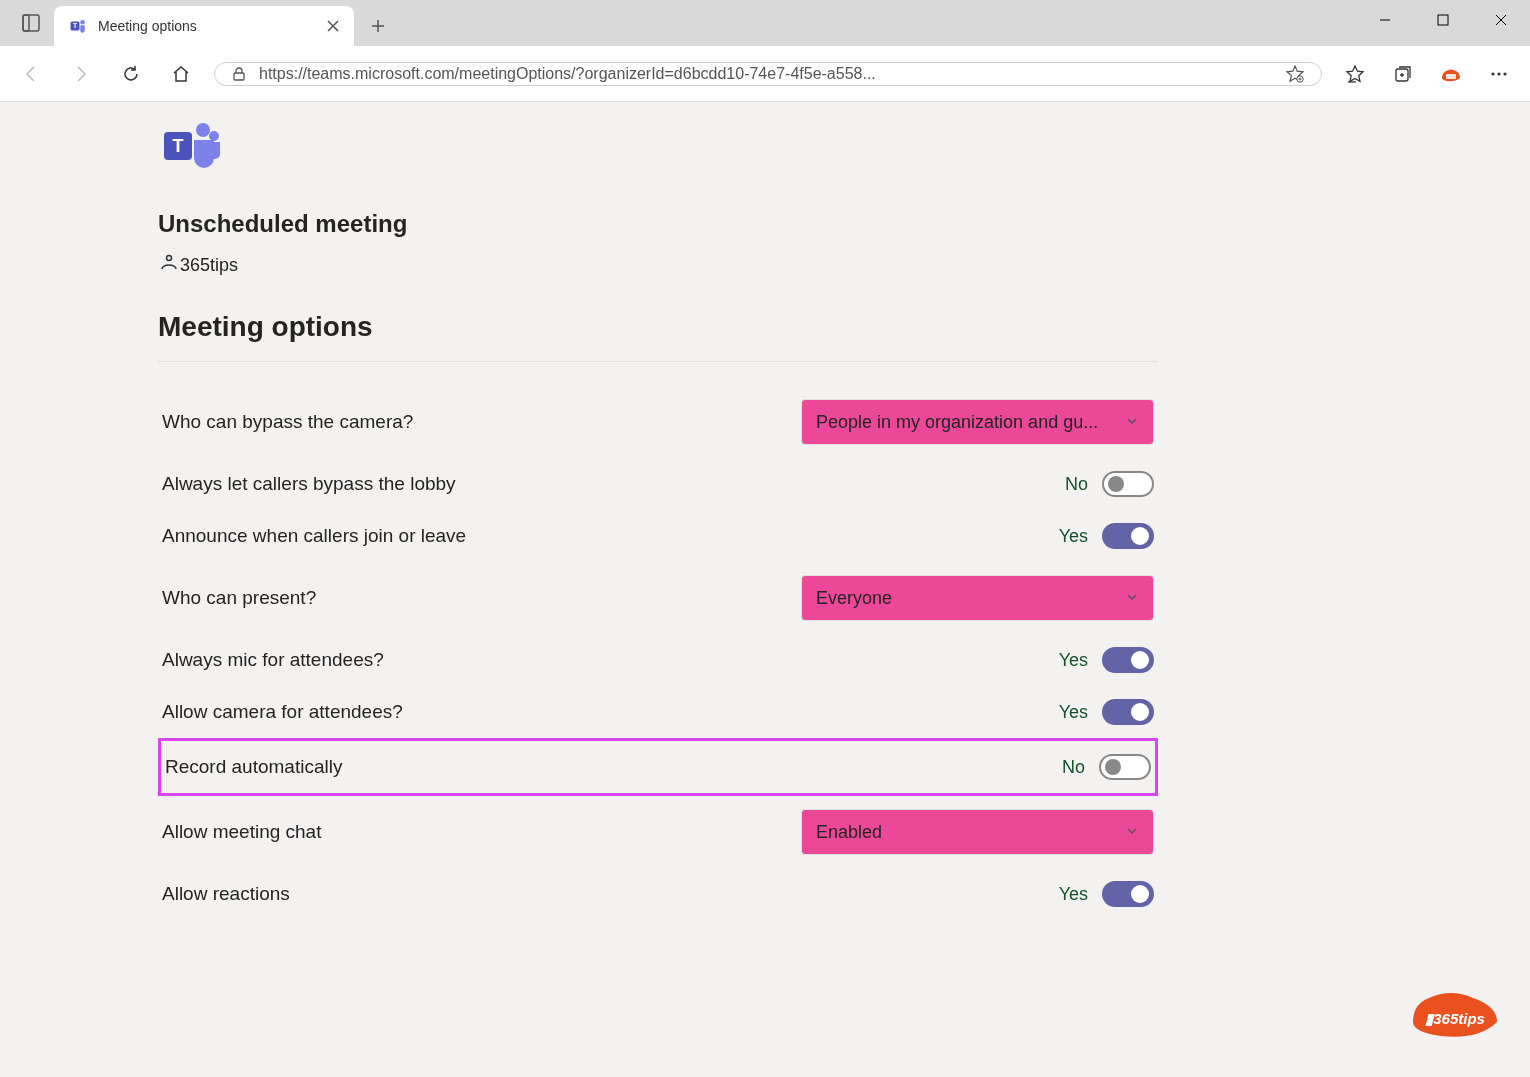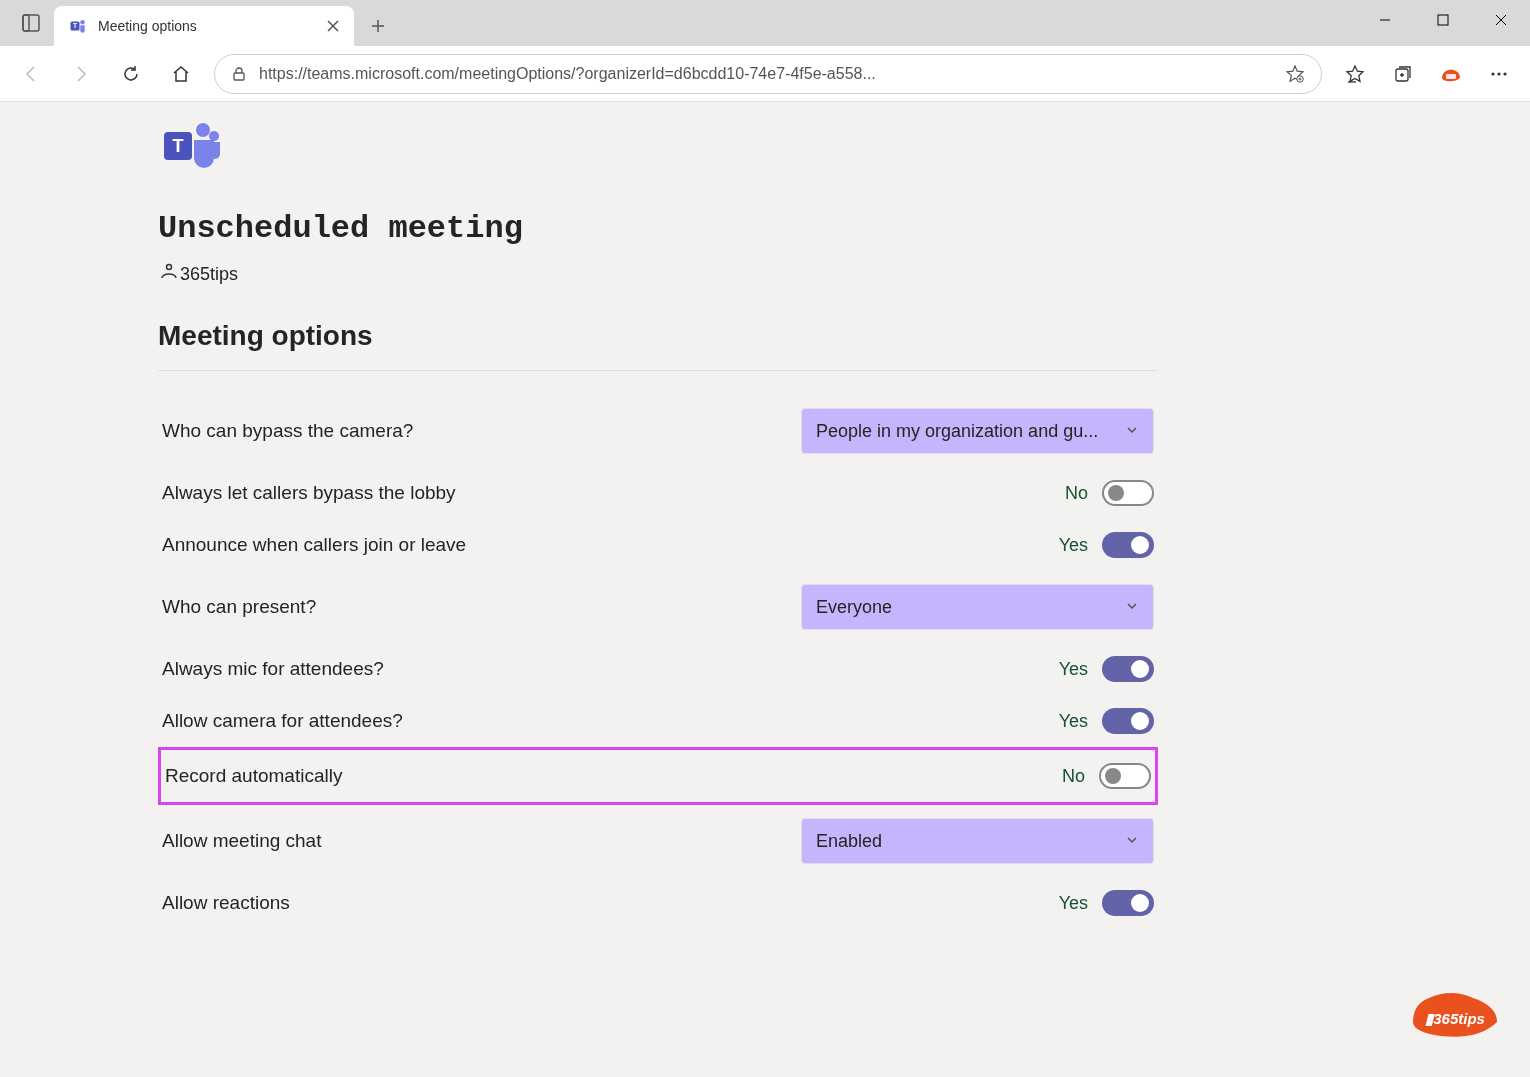--- a/index.html
+++ b/index.html
@@ -13,46 +13,46 @@
     .tab-icon { width: 20px; height: 20px; display: flex; align-items: center; justify-content: center; }
     .tab-title { font-size: 14px; color: #333; flex: 1; }
     .tab-close { width: 18px; height: 18px; display: flex; align-items: center; justify-content: center; }
     .newtab { width: 36px; height: 36px; display: flex; align-items: center; justify-content: center; margin-left: 6px; margin-top: 6px; }
     .win-controls { position: absolute; right: 0; top: 0; display: flex; }
     .win-btn { width: 58px; height: 40px; display: flex; align-items: center; justify-content: center; }
 
     
     .navbar { height: 56px; background: #fff; display: flex; align-items: center; padding: 0 8px; gap: 4px; border-bottom: 1px solid #e1dfdd; }
     .nav-btn { width: 46px; height: 46px; display: flex; align-items: center; justify-content: center; border-radius: 4px; }
-    .addr { flex: 1; display: flex; align-items: center; background: #fff; height: 40px; border: 1px solid #cfcfcf; border-radius: 20px; padding: 4px 12px; margin: 0 6px; }
+    .addr { flex: 1; display: flex; align-items: center; background: #fff; height: 24px; border: 1px solid #cfcfcf; border-radius: 20px; padding: 4px 12px; margin: 0 6px; }
     .addr-lock { width: 24px; height: 24px; display: flex; align-items: center; justify-content: center; margin-right: 8px; }
     .addr-text { font-size: 16px; color: #555; flex: 1; overflow: hidden; text-overflow: ellipsis; white-space: nowrap; }
     .addr-star { width: 28px; height: 28px; display: flex; align-items: center; justify-content: center; }
     .nav-right { display: flex; align-items: center; gap: 2px; }
 
     
     .viewport { position: absolute; top: 102px; left: 3px; right: 3px; bottom: 3px; background: #f3f2f1; overflow: hidden; }
     .scroll { width: 100%; height: 100%; overflow-y: scroll; }
     .scroll::-webkit-scrollbar { width: 16px; }
     .scroll::-webkit-scrollbar-thumb { background: #c1c1c1; border-radius: 8px; border: 3px solid #f3f2f1; }
     .scroll::-webkit-scrollbar-track { background: #f3f2f1; }
 
     .page { max-width: 1000px; margin: 0 0 0 155px; padding-top: 14px; }
     .logo-row { margin-bottom: 34px; }
     .teams-logo { width: 64px; height: 60px; display: flex; align-items: center; justify-content: center; }
-    h1.page-title { font-size: 32px; font-weight: 700; color: #252423; margin-bottom: 14px; font-family: Liberation Mono, monospace; }
+    h1.page-title { font-size: 24px; font-weight: 700; color: #252423; margin-bottom: 14px; }
     .organizer-row { display: flex; align-items: center; margin-bottom: 32px; color: #252423; font-size: 18px; }
     h2.section-title { font-size: 28px; font-weight: 700; color: #252423; margin-bottom: 18px; }
     .divider { border: none; border-top: 1px solid #e1dfdd; margin-bottom: 24px; }
 
     .option-row { display: flex; align-items: center; justify-content: space-between; padding: 13px 4px; }
     .option-row.highlighted { border: 3px solid #d946ef; }
     .option-label { font-size: 19px; color: #252423; }
     .option-control { display: flex; align-items: center; gap: 14px; }
-    .dropdown { width: 353px; height: 46px; background: #c4b5fd; border: 1px solid #e1dfdd; border-radius: 4px; display: flex; align-items: center; justify-content: space-between; padding: 0 14px; font-size: 18px; color: #252423; }
+    .dropdown { width: 353px; height: 46px; background: #ec4899; border: 1px solid #e1dfdd; border-radius: 4px; display: flex; align-items: center; justify-content: space-between; padding: 0 14px; font-size: 18px; color: #252423; }
     .dropdown-text { overflow: hidden; text-overflow: ellipsis; white-space: nowrap; }
     .toggle-label { font-size: 18px; color: #14532d; }
     .toggle { width: 52px; height: 26px; border-radius: 13px; position: relative; }
     .toggle.off { background: #fff; border: 2px solid #8a8886; }
     .toggle.off::after { content: ""; position: absolute; width: 16px; height: 16px; border-radius: 50%; background: #8a8886; top: 3px; left: 4px; }
     .toggle.on { background: #6264a7; }
     .toggle.on::after { content: ""; position: absolute; width: 18px; height: 18px; border-radius: 50%; background: #fff; top: 4px; right: 5px; }
 
     
     .watermark { position: absolute; right: 24px; bottom: 28px; width: 96px; height: 70px; font-style: italic; }

